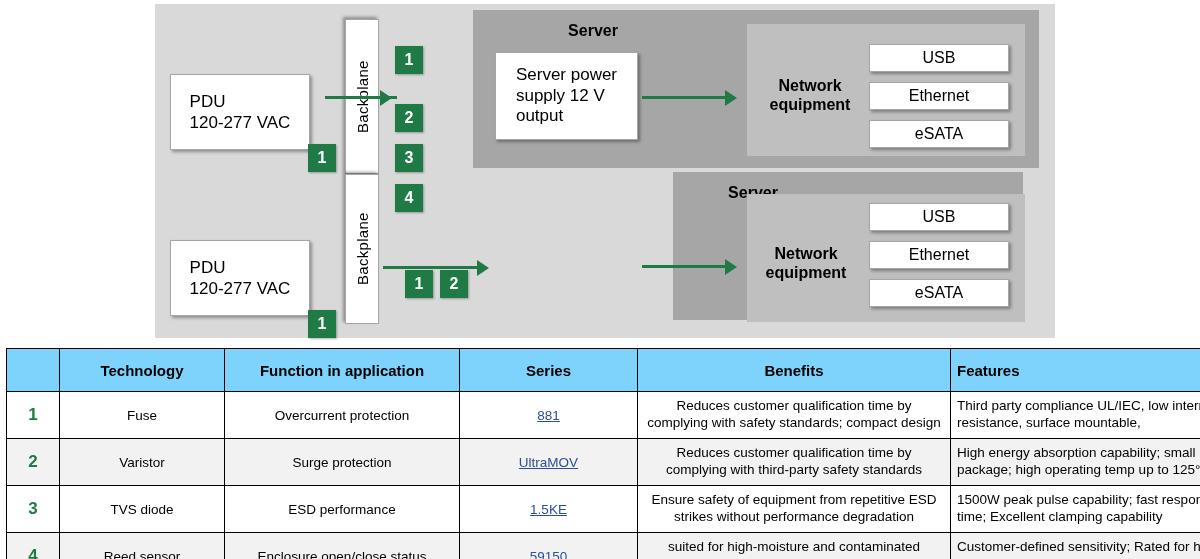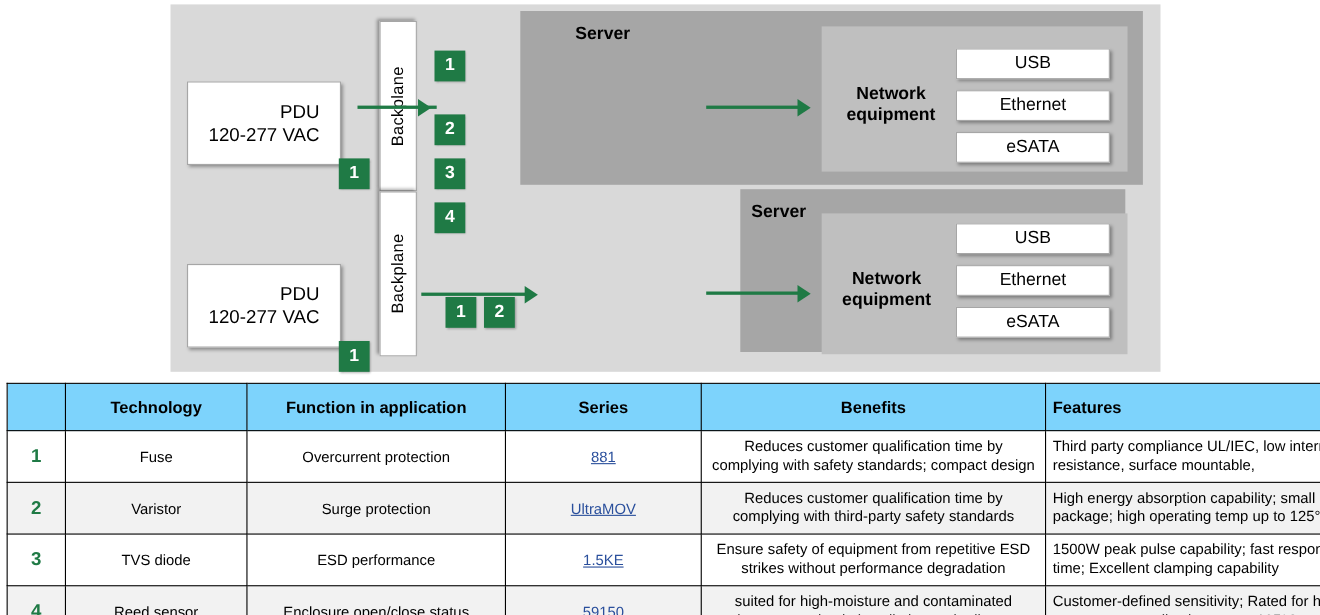--- a/index.html
+++ b/index.html
@@ -27,21 +27,21 @@
   }
 
   .box {
     position: absolute;
     box-sizing: border-box;
     background: #ffffff;
     border: 1px solid #a6a6a6;
     display: flex;
     align-items: center;
     justify-content: center;
-    text-align: right;
+    text-align: left;
     color: #000000;
     box-shadow: 2px 2px 3px rgba(0,0,0,0.35);
   }
 
   .pdu {
     font-size: 17px;
     line-height: 1.25;
     margin-top: 16px;
   }
 
@@ -54,20 +54,21 @@
 
   .server-group {
     position: absolute;
     background: #a6a6a6;
   }
   .server-label {
     position: absolute;
     font-size: 16px;
     font-weight: bold;
     color: #000000;
+    text-align: center;
   }
 
   .psu {
     font-size: 17px;
     line-height: 1.2;
   }
 
   .netgroup {
     position: absolute;
     background: #bfbfbf;
@@ -188,20 +189,27 @@
     <div class="chip" style="left:240px; top:180px; width:28px; height:28px;">
       <span>4</span>
     </div>
 
     <div class="arrow-line" style="left:170px; top:92px; width:72px;"></div>
     <div class="arrow-head" style="left:225px; top:86px;"></div>
 
     <div class="server-group" style="left:318px; top:6px; width:566px; height:158px;"></div>
     <div class="server-label" style="left:368px; top:18px; width:140px;">Server</div>
 
+    <div class="box psu" style="left:340px; top:48px; width:143px; height:88px;">
+      <div>
+        <div>Server power</div>
+        <div>supply 12 V</div>
+        <div>output</div>
+      </div>
+    </div>
 
     <div class="arrow-line" style="left:487px; top:92px; width:90px;"></div>
     <div class="arrow-head" style="left:570px; top:86px;"></div>
 
     <div class="netgroup" style="left:592px; top:20px; width:278px; height:132px;"></div>
     <div class="net-label" style="left:600px; top:72px; width:110px;">
       <div>Network</div>
       <div>equipment</div>
     </div>
 

